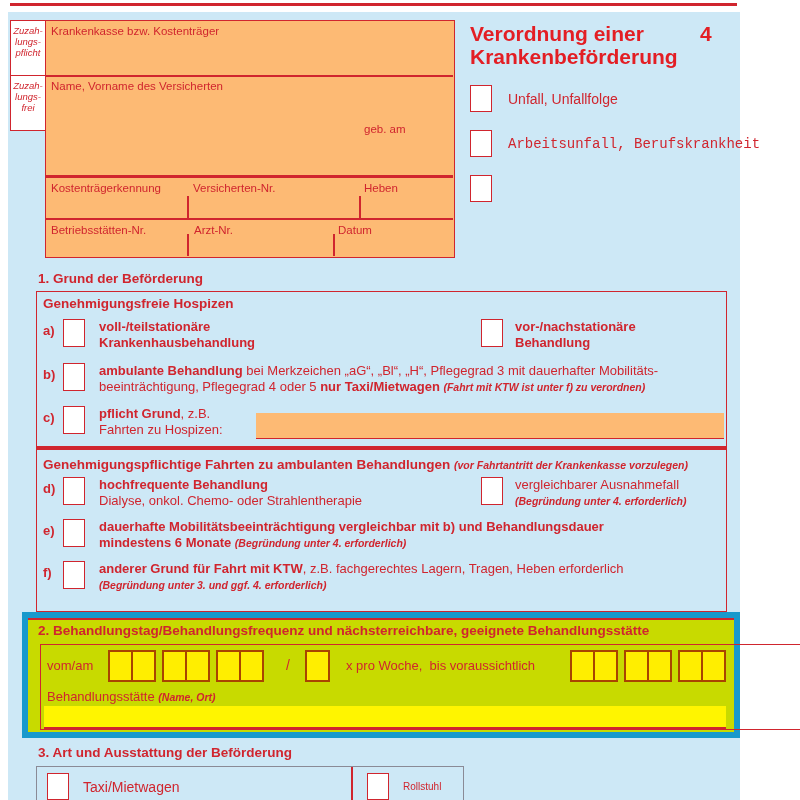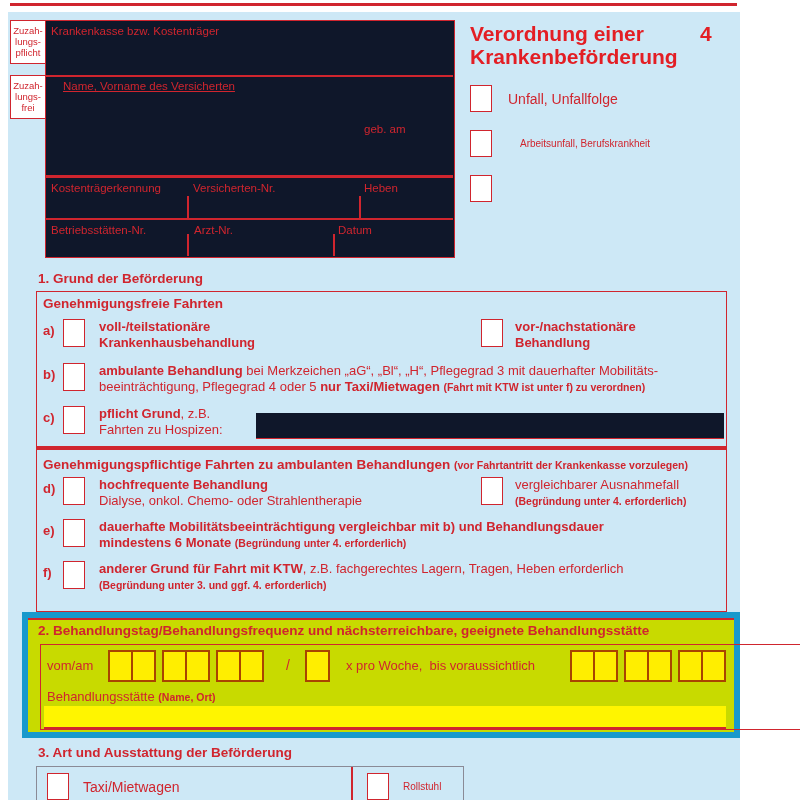--- a/index.html
+++ b/index.html
@@ -13,32 +13,32 @@
     --cellborder:#a94400;
     --gray:#8a8a96;
   }
   *{margin:0;padding:0;box-sizing:border-box;}
   body{font-family:"Liberation Sans",sans-serif;background:#fff;}
   .page{position:relative;width:800px;height:800px;background:#fff;overflow:hidden;color:var(--red);}
   .abs{position:absolute;}
   .blue-bg{left:8px;top:12px;width:732px;height:788px;background:var(--blue);}
   .top-rule{left:10px;top:3px;width:727px;height:3px;background:var(--red);}
   .red-border{border:1.5px solid var(--red);}
-  .white{background:#0f172a;}
+  .white{background:#fdba74;}
   .cb{width:22px;height:27px;background:#fff;border:1.5px solid var(--red);}
   .lbl{font-size:11.5px;color:var(--red);}
   .txt{font-size:13px;line-height:16px;color:var(--red);}
   .b{font-weight:bold;}
-  .i{}
+  .i{font-style:italic;}
   .small{font-size:10.5px;line-height:14px;}
   .sec-title{font-size:13.5px;font-weight:bold;color:var(--red);}
   .pre{white-space:pre-line;}
-  .tab{width:36px;height:44px;background:#fff;border:1.5px solid var(--red);
+  .tab{width:36px;height:56px;background:#fff;border:1.5px solid var(--red);
        font-size:9.5px;line-height:11px;text-align:center;color:var(--red);
-       padding-top:4px;white-space:pre-line;}
+       padding-top:4px;white-space:pre-line;font-style:italic;}
   .tick{width:2px;height:22px;background:var(--red);}
   .hline{height:1.5px;background:var(--red);}
   .cellgroup{display:flex;gap:6px;}
   .pair{display:flex;}
   .cell{width:25px;height:32px;background:var(--cellyellow);border:2px solid var(--cellborder);}
   .pair .cell + .cell{margin-left:-2px;}
   .letter{font-size:13px;font-weight:bold;color:var(--red);}
 </style>
 </head>
 <body>
@@ -56,21 +56,21 @@
 frei</div>
 
   <div class="abs white red-border" style="left:45px;top:20px;width:410px;height:238px;">
 
     <div class="abs hline" style="left:0;top:54px;width:407px;"></div>
     <div class="abs hline" style="left:0;top:154px;width:407px;height:2.5px;"></div>
     <div class="abs hline" style="left:0;top:197px;width:407px;"></div>
 
     <div class="abs lbl" style="left:5px;top:4px;">Krankenkasse bzw. Kostenträger</div>
     <div class="abs" style="left:0;top:56px;width:407px;height:98px;">
-      <div class="abs lbl" style="left:17px;top:3px;text-decoration:underline;">Name, Vorname des Versicherten</div>
+      <div class="abs lbl" style="left:5px;top:3px;">Name, Vorname des Versicherten</div>
       <div class="abs lbl" style="left:318px;top:46px;">geb. am</div>
     </div>
 
     <div class="abs lbl" style="left:5px;top:161px;">Kostenträgerkennung</div>
     <div class="abs lbl" style="left:147px;top:161px;">Versicherten-Nr.</div>
     <div class="abs lbl" style="left:318px;top:161px;">Heben</div>
     <div class="abs tick" style="left:141px;top:175px;"></div>
     <div class="abs tick" style="left:313px;top:175px;"></div>
 
     <div class="abs lbl" style="left:5px;top:203px;">Betriebsstätten-Nr.</div>
@@ -83,29 +83,29 @@
   <div class="abs" style="left:470px;top:22px;font-size:21px;line-height:23px;font-weight:bold;color:var(--title-red);">
     <div>Verordnung einer</div>
     <div>Krankenbeförderung</div>
   </div>
   <div class="abs" style="left:700px;top:22px;font-size:21px;font-weight:bold;color:var(--title-red);">4</div>
 
   <div class="abs cb" style="left:470px;top:85px;"></div>
   <div class="abs txt" style="left:508px;top:91px;font-size:14px;">Unfall, Unfallfolge</div>
 
   <div class="abs cb" style="left:470px;top:130px;"></div>
-  <div class="abs txt" style="left:520px;top:136px;font-size:10px;">Arbeitsunfall, Berufskrankheit</div>
+  <div class="abs txt" style="left:508px;top:136px;font-size:14px;font-family:Liberation Mono, monospace;">Arbeitsunfall, Berufskrankheit</div>
 
   <div class="abs cb" style="left:470px;top:175px;"></div>
 
 
   <div class="abs sec-title" style="left:38px;top:271px;">1. Grund der Beförderung</div>
 
   <div class="abs red-border" style="left:36px;top:291px;width:691px;height:157px;">
-    <div class="abs sec-title" style="left:6px;top:4px;">Genehmigungsfreie Fahrten</div>
+    <div class="abs sec-title" style="left:6px;top:4px;">Genehmigungsfreie Hospizen</div>
 
     <div class="abs letter" style="left:6px;top:31px;">a)</div>
     <div class="abs cb" style="left:26px;top:27px;height:28px;"></div>
     <div class="abs txt b pre" style="left:62px;top:27px;">voll-/teilstationäre
 Krankenhausbehandlung</div>
     <div class="abs cb" style="left:444px;top:27px;height:28px;"></div>
     <div class="abs txt b pre" style="left:478px;top:27px;">vor-/nachstationäre
 Behandlung</div>
 
     <div class="abs letter" style="left:6px;top:75px;">b)</div>

